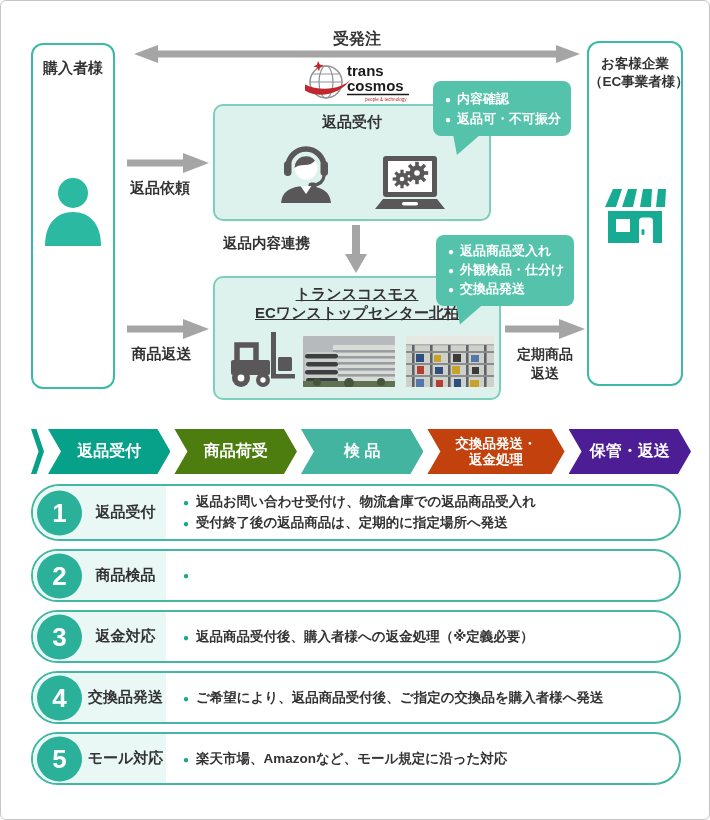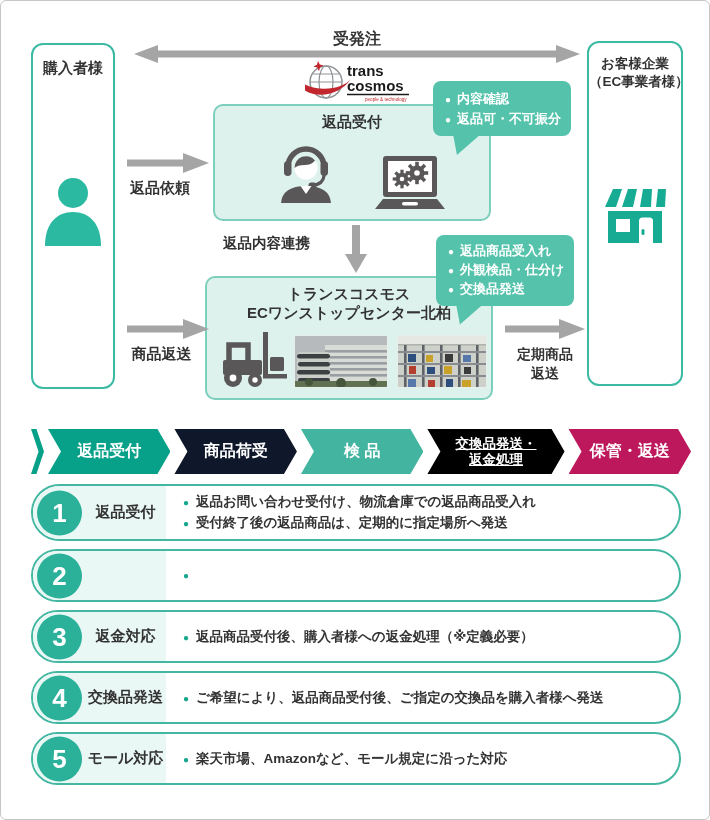--- a/index.html
+++ b/index.html
@@ -11,21 +11,21 @@
   }
   
   .abs { position:absolute; }
   .outer-box { position:absolute; background:#fff; border:2px solid #3cbaa4; border-radius:12px; }
   .left-box  { left:30px;  top:42px; width:84px;  height:346px; }
   .right-box { left:586px; top:40px; width:96px;  height:345px; }
   .box-title { margin-top:14px; text-align:center; font-weight:bold; font-size:15px; color:#333; white-space:nowrap; }
   .right-box .box-title { font-size:13.5px; line-height:1.35; margin-top:12px; }
   .inner-box { position:absolute; background:#def2ed; border:2px solid #7ccfbc; border-radius:10px; }
   .reception-box { left:212px; top:103px; width:278px; height:117px; }
-  .warehouse-box { left:204px; top:275px; width:288px; height:124px; }
+  .warehouse-box { left:212px; top:275px; width:288px; height:124px;text-decoration:underline; }
   .inner-title { text-align:center; font-weight:bold; font-size:15px; margin-top:7px; line-height:1.25; white-space:nowrap; }
   .arrow-label { position:absolute; font-weight:bold; font-size:14px; text-align:center; white-space:nowrap; line-height:1.35; }
   .bubble {
     position:absolute; background:#55c3ab; color:#fff; border-radius:8px;
     padding:8px 10px 8px 12px; font-size:13px; font-weight:bold; line-height:1.5;
     white-space:nowrap; z-index:6;
   }
   .bubble .tail { position:absolute; left:20px; bottom:-19px; width:28px; height:21px;
     background:#55c3ab; clip-path:polygon(0 0, 100% 0, 14% 100%); }
   .bubble .b-line { display:flex; align-items:baseline; }
@@ -290,33 +290,33 @@
       <div>返送</div>
     </div>
   </div>
 
   <div class="flow">
     <div class="sliver" style="background: rgb(7, 161, 137);"></div>
     <div class="step" style="background: rgb(7, 161, 137);">
       <span>返品受付</span>
         <span></span>
     </div>
-    <div class="step" style="background: #0f172a;">
+    <div class="step" style="background: #4d7c0f;">
       <span>商品荷受</span>
         <span></span>
     </div>
     <div class="step" style="background: rgb(67, 180, 160);">
       <span>検 品</span>
         <span></span>
     </div>
-    <div class="step two-line" style="background: #000000; text-decoration: underline;">
+    <div class="step two-line" style="background: #c2410c;">
       <span>交換品発送・</span>
         <span>返金処理</span>
     </div>
-    <div class="step" style="background: #be185d; align-items: center;">
+    <div class="step" style="background: #4c1d95; align-items: center;">
       <span>保管・返送</span>
         <span></span>
     </div>
   </div>
 
   <div class="rows">
 
     <div class="prow tall">
       <div class="label-zone"></div>
       <div class="num-circle">1</div>
@@ -329,20 +329,21 @@
         <div class="bullet">
             <span class="b-dot">●</span>
             <span>受付終了後の返品商品は、定期的に指定場所へ発送</span>
           </div>
       </div>
     </div>
 
     <div class="prow">
       <div class="label-zone"></div>
       <div class="num-circle">2</div>
+      <div class="row-label">商品検品</div>
       <div class="row-bullets">
         <div class="bullet">
             <span class="b-dot">●</span>
           </div>
       </div>
     </div>
 
     <div class="prow">
       <div class="label-zone"></div>
       <div class="num-circle">3</div>

